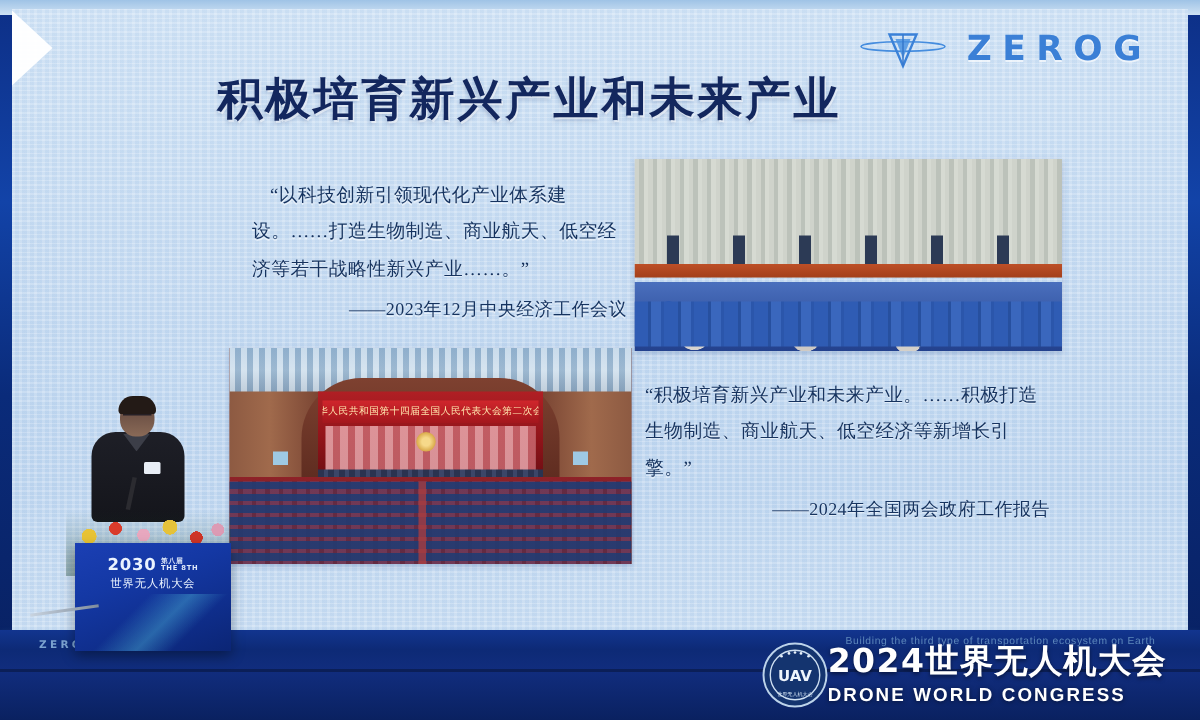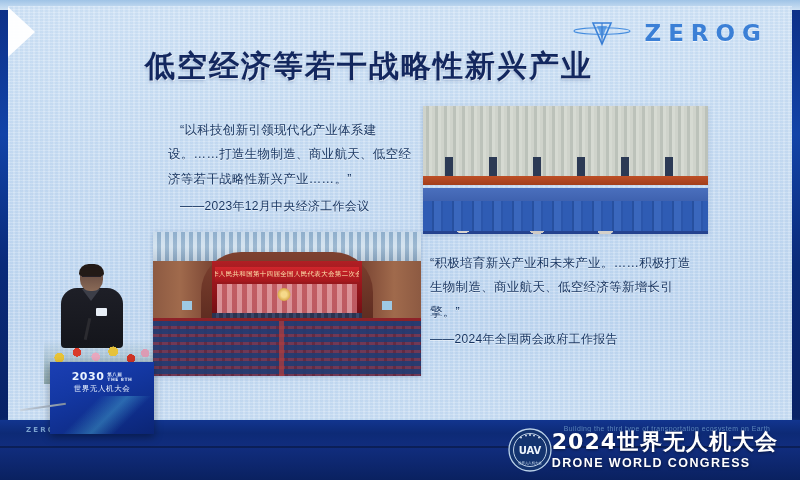--- a/index.html
+++ b/index.html
@@ -197,25 +197,25 @@
   }
   .gh-screen-l{ left:11%; } .gh-screen-r{ right:11%; }
 
   
   .quote{
     position:absolute;
     color:#16335f;
     font-size:12.5px;
     line-height:1.95;
     letter-spacing:.3px;
-    font-family:Liberation Sans, sans-serif;
+    font-family:Liberation Serif, serif;
     text-shadow:0 1px 0 rgba(255,255,255,.55);
   }
   .quote .src{
-    display:block; text-align:left; margin-top:4px;
+    display:block; text-align:right; margin-top:4px;
     font-size:12px;
   }
   #quote1{ left:160px; top:112px; width:250px; text-indent:12px; }
   #quote2{ left:422px; top:245px; width:270px; }
 
   
   .slide-footer{
     position:absolute; right:22px; bottom:12px;
     font-size:5.5px; color:#5d87bb; letter-spacing:.35px;
     transform:scale(1.25); transform-origin:right bottom;
@@ -332,21 +332,21 @@
       <div class="zerog">
         <svg class="zerog-mark" viewBox="0 0 58 26">
           <ellipse cx="29" cy="11" rx="28" ry="3.2" fill="none" stroke="#3a86dd" stroke-width="1.1"></ellipse>
           <path d="M20 3 L38 3 L29 24 Z" fill="none" stroke="#2f7ad6" stroke-width="1.6"></path>
           <path d="M24 6 L34 6 L29 19 Z" fill="#3f8ce0" opacity="0.85"></path>
           <line x1="29" y1="3" x2="29" y2="24" stroke="#2a6fc8" stroke-width="1"></line>
         </svg>
         <div class="zerog-word">ZEROG</div>
       </div>
 
-      <div class="slide-title">低空经济等若干战略性新兴产业</div>
+      <div class="slide-title">积极培育新兴产业和未来产业</div>
 
       <div class="photo-top">
         <div class="pt-curtain"></div>
         <div class="pt-presidium"></div>
         <div class="pt-headtable"></div>
         <div class="pt-audience"></div>
         <div class="pt-row" style="top:74%"></div>
         <div class="pt-row" style="top:86%"></div>
       </div>
       <svg class="white-arrow" viewBox="0 0 30 52">

